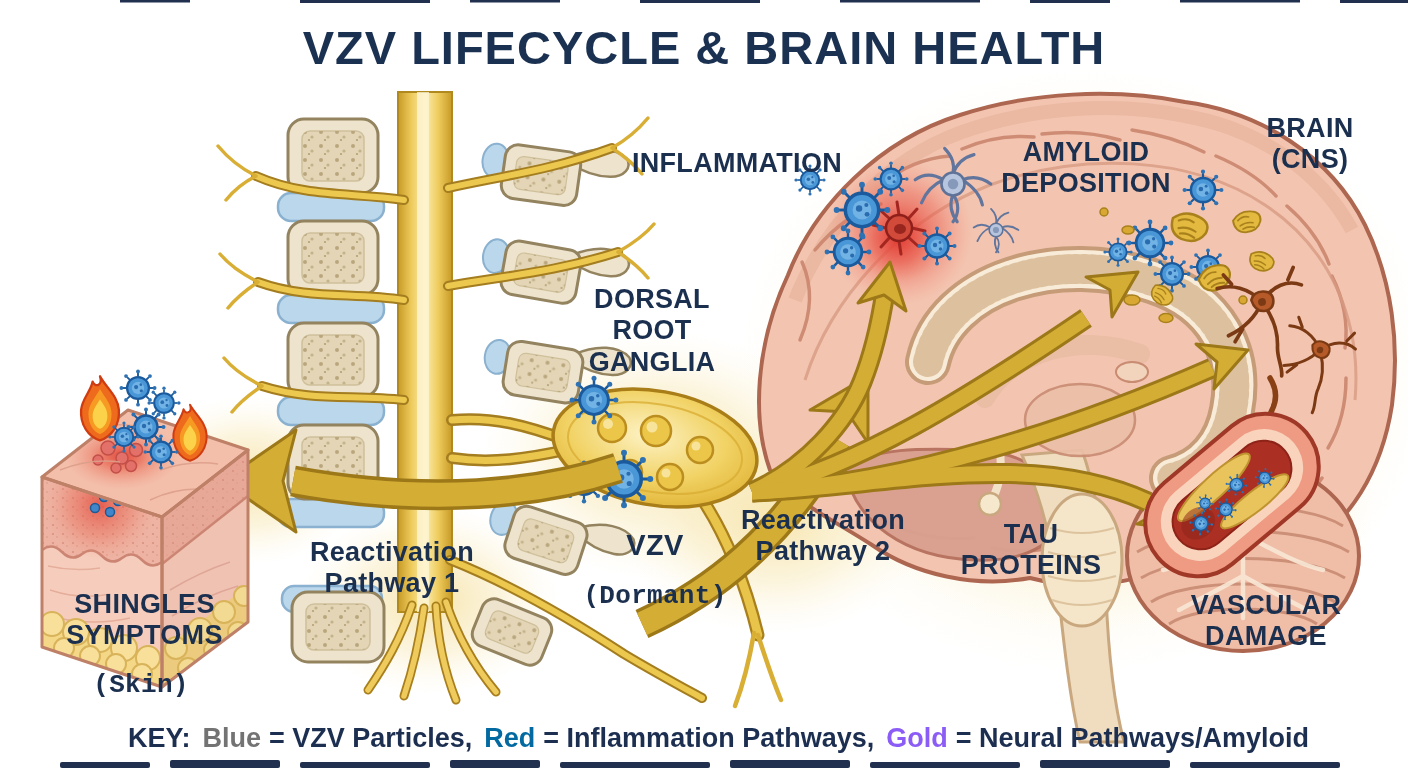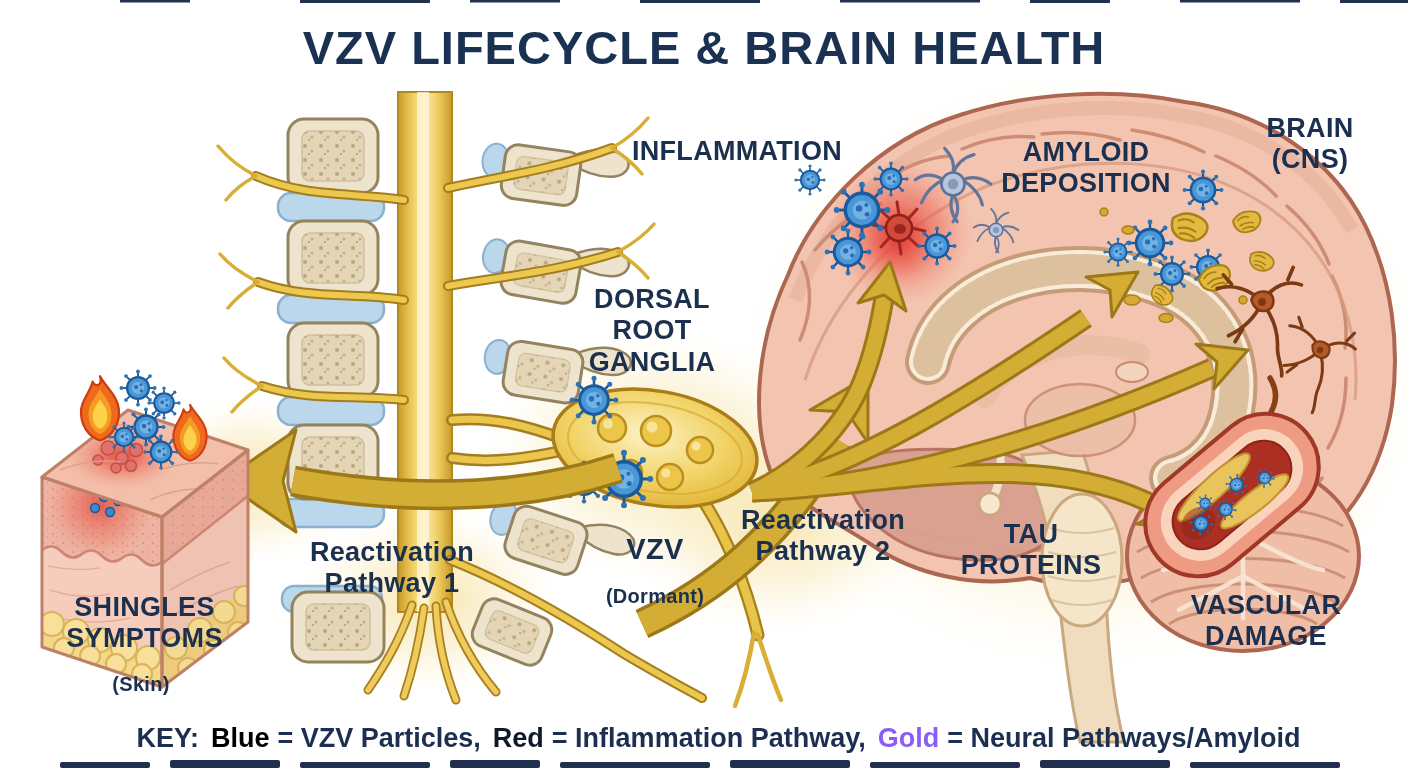--- a/index.html
+++ b/index.html
@@ -8,36 +8,36 @@
     background:#ffffff;font-family:"Liberation Sans",sans-serif;
   }
   #art{position:absolute;left:0;top:0;width:1408px;height:768px;}
   .lbl{
     position:absolute;transform:translate(-50%,-50%);
     text-align:center;white-space:pre-line;color:#1b2f4f;
     font-weight:800;line-height:1.16;letter-spacing:.3px;
   }
   .lbl-caps{font-size:27px;}
   .lbl-mixed{font-size:27px;font-weight:800;margin-top:6px;}
-  .lbl-sub{font-weight:600;font-size:20px;display:block;}
+  .lbl-sub{font-weight:600;font-size:26px;display:block;font-family:Liberation Mono, monospace;}
   .lbl-big{font-size:29px;display:block;}
   #title{
     position:absolute;left:704px;top:47px;transform:translate(-50%,-50%);
     font-size:47px;font-weight:800;color:#1b3151;letter-spacing:1px;
     white-space:nowrap;
   }
   #key{
     position:absolute;left:704px;top:738px;transform:translate(-50%,-50%);
     font-size:27px;font-weight:600;color:#1d2f51;white-space:nowrap;
   }
   #key .kprefix{font-weight:800;margin-left:29px;}
   #key .kterm{font-weight:800;margin-left:12px;}
   #key .kdef{margin-left:8px;}
-  .kt-blue{color:#000000;}
-  .kt-red{color:#0f172a;}
+  .kt-blue{color:#737373;}
+  .kt-red{color:#0369a1;}
   .kt-gold{color:#8b5cf6;}
 </style>
 </head>
 <body>
 
 <div id="stage">
 
 <svg id="art" viewBox="0 0 1408 768" aria-hidden="true">
   <defs>
     <radialGradient id="glow" cx="50%" cy="50%" r="50%">
@@ -626,21 +626,21 @@
     <rect x="560" y="762" width="150" height="6" rx="2"></rect>
         <rect x="730" y="760" width="120" height="8" rx="2"></rect>
     <rect x="870" y="762" width="150" height="6" rx="2"></rect>
         <rect x="1040" y="760" width="130" height="8" rx="2"></rect>
     <rect x="1190" y="762" width="150" height="6" rx="2"></rect>
   </g>
 </svg>
 
 <div id="title">VZV LIFECYCLE &amp; BRAIN HEALTH</div>
 
-<div class="lbl lbl-caps" style="left:737px;top:152px;">INFLAMMATION</div>
+<div class="lbl lbl-caps" style="left:737px;top:164px;">INFLAMMATION</div>
 <div class="lbl lbl-caps" style="left:1086px;top:168px;">AMYLOID
 DEPOSITION</div>
 <div class="lbl lbl-caps" style="left:1310px;top:144px;">BRAIN
 (CNS)</div>
 <div class="lbl lbl-caps" style="left:652px;top:331px;">DORSAL
 ROOT
 GANGLIA</div>
 <div class="lbl lbl-mixed" style="left:392px;top:562px;">Reactivation
 Pathway 1</div>
 <div class="lbl lbl-mixed" style="left:823px;top:530px;">Reactivation
@@ -653,16 +653,16 @@
 PROTEINS</div>
 <div class="lbl lbl-caps" style="left:1266px;top:621px;">VASCULAR
 DAMAGE</div>
 <div class="lbl" style="left:141px;top:644px;">
   <span class="lbl-caps" style="display:block;margin-left:7px;">SHINGLES
 SYMPTOMS</span>
   <span class="lbl-sub">(Skin)</span>
 </div>
 
 <div id="key">
-  <span class="kprefix">KEY:</span><span class="kterm kt-blue">Blue</span><span class="kdef">= VZV Particles,</span><span class="kterm kt-red">Red</span><span class="kdef">= Inflammation Pathway,</span><span class="kterm kt-gold">Gold</span><span class="kdef">= Neural Pathways/Amyloid</span>
+  <span class="kprefix">KEY:</span><span class="kterm kt-blue">Blue</span><span class="kdef">= VZV Particles,</span><span class="kterm kt-red">Red</span><span class="kdef">= Inflammation Pathways,</span><span class="kterm kt-gold">Gold</span><span class="kdef">= Neural Pathways/Amyloid</span>
 </div>
 
 </div>
 
 </body></html>

